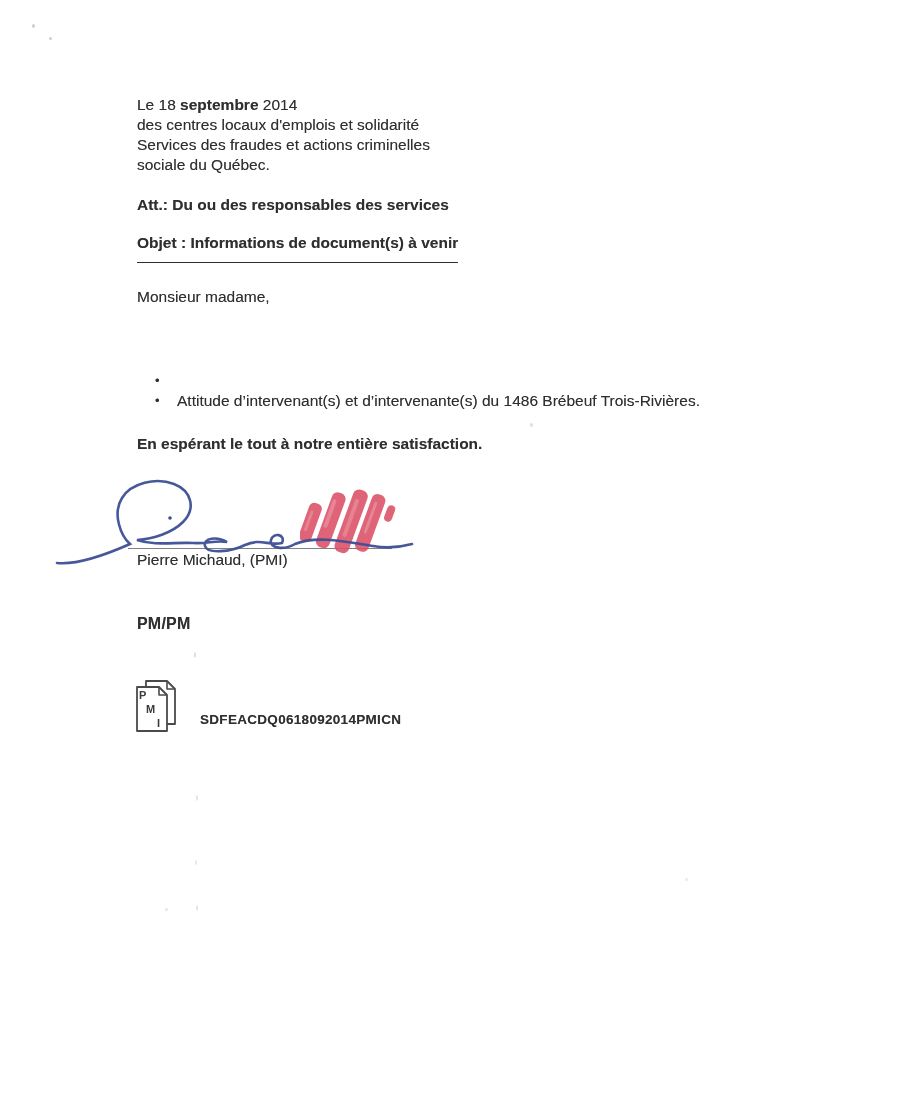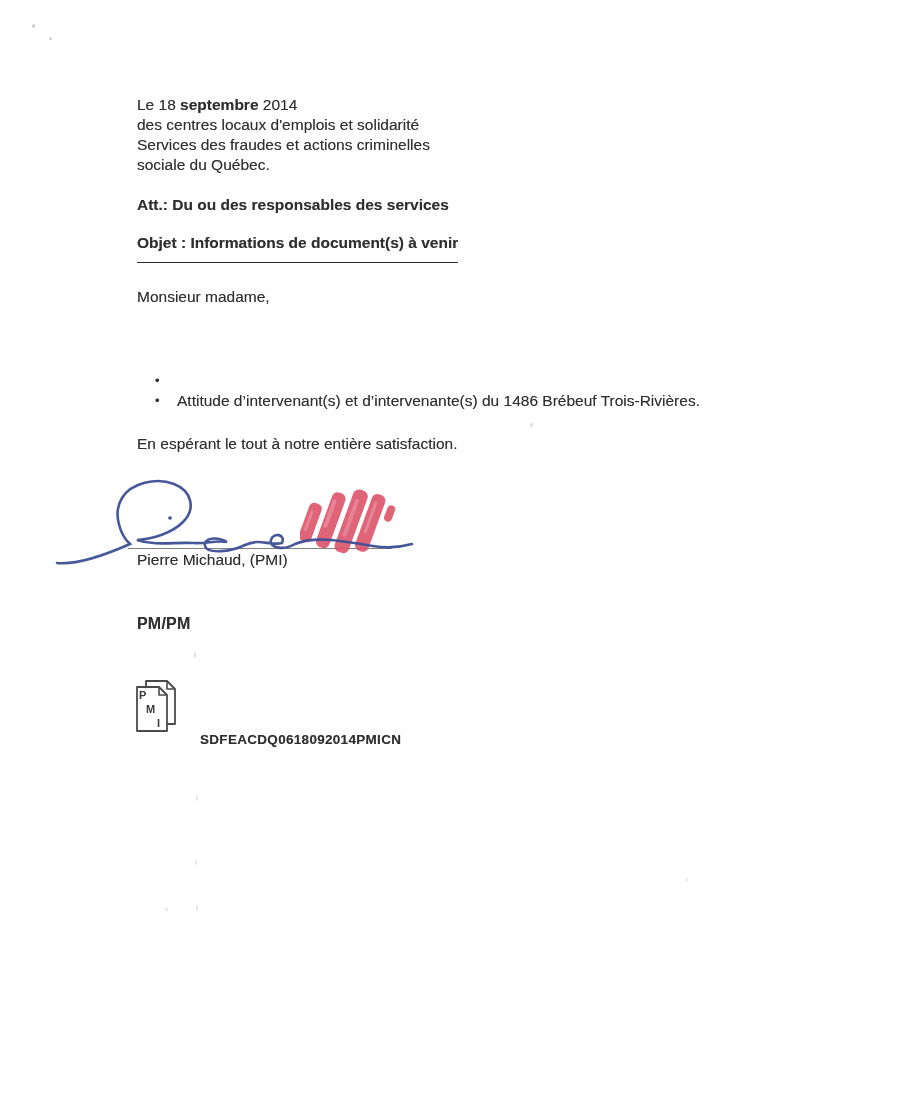--- a/index.html
+++ b/index.html
@@ -61,21 +61,21 @@
 <div class="abs txt" style="left:155px;top:371px;">
   <div class="bullet-row">
     <span class="bullet-dot">•</span>
   </div>
   <div class="bullet-row">
     <span class="bullet-dot">•</span>
     <span>Attitude d’intervenant(s) et d’intervenante(s) du 1486 Brébeuf Trois-Rivières.</span>
   </div>
 </div>
 
-<div class="abs txt" style="left:137px;top:434px;">En espérant le tout à notre entière satisfaction.</div>
+<div class="abs txt" style="left:137px;top:434px;font-weight:bold;">En espérant le tout à notre entière satisfaction.</div>
 
 <div class="sig-line"></div>
 
 <svg class="abs" style="left:300px;top:476px;" width="100" height="94" viewBox="0 0 100 94">
   <g transform="rotate(20 50 47)" opacity="0.88">
     <rect x="6" y="40" width="13" height="40" rx="5" fill="#dc4f66"></rect>
     <rect x="24" y="22" width="14" height="58" rx="6" fill="#dc4f66"></rect>
     <rect x="43" y="12" width="15" height="66" rx="6" fill="#dc4f66"></rect>
     <rect x="62" y="10" width="14" height="60" rx="6" fill="#dc4f66"></rect>
     <rect x="80" y="16" width="8" height="17" rx="4" fill="#dc4f66"></rect>
@@ -115,13 +115,13 @@
   <path d="M 13 3 L 34 3 L 42 11 L 42 46 L 13 46 Z" fill="#ffffff" stroke="#4a4a4a" stroke-width="1.8" stroke-linejoin="round"></path>
   <path d="M 34 3 L 34 11 L 42 11" fill="none" stroke="#4a4a4a" stroke-width="1.6" stroke-linejoin="round"></path>
 
   <path d="M 4 9 L 26 9 L 34 17 L 34 53 L 4 53 Z" fill="#ffffff" stroke="#4a4a4a" stroke-width="1.8" stroke-linejoin="round"></path>
   <path d="M 26 9 L 26 17 L 34 17" fill="none" stroke="#4a4a4a" stroke-width="1.6" stroke-linejoin="round"></path>
   <text x="6" y="21" font-size="11" font-weight="700" fill="#3a3a3a" font-family="Liberation Sans, sans-serif">P</text>
   <text x="13" y="35" font-size="11" font-weight="700" fill="#3a3a3a" font-family="Liberation Sans, sans-serif">M</text>
   <text x="24" y="49" font-size="11" font-weight="700" fill="#3a3a3a" font-family="Liberation Sans, sans-serif">I</text>
 </svg>
 
-<div class="abs txt code" style="left:200px;top:710px;margin-top:20px;">SDFEACDQ0618092014PMICN</div>
+<div class="abs txt code" style="left:200px;top:710px;">SDFEACDQ0618092014PMICN</div>
 
 </body></html>

